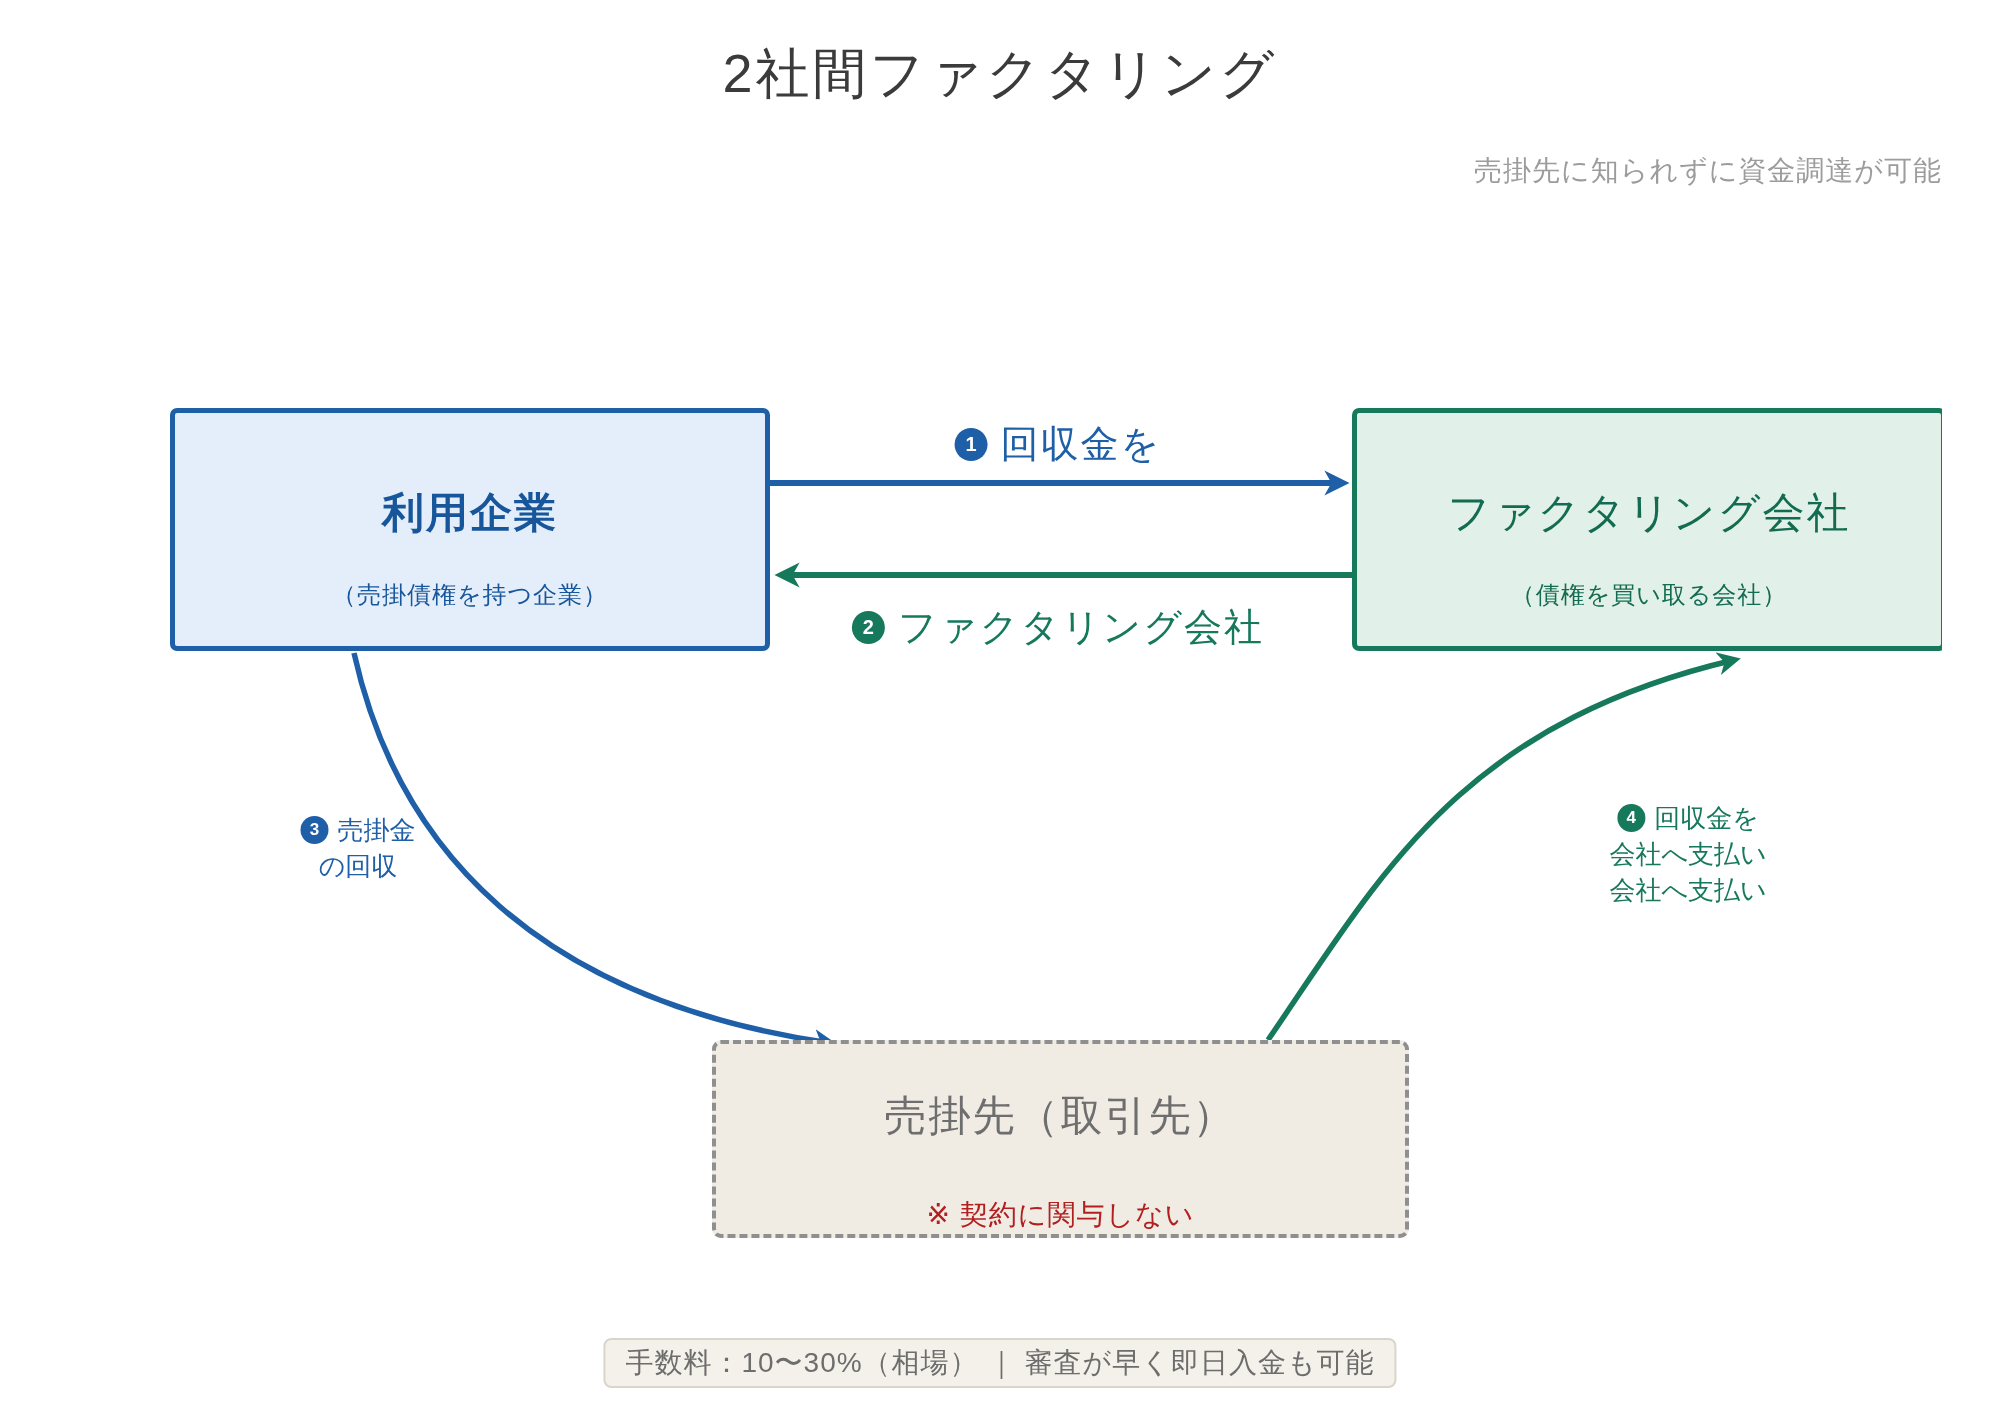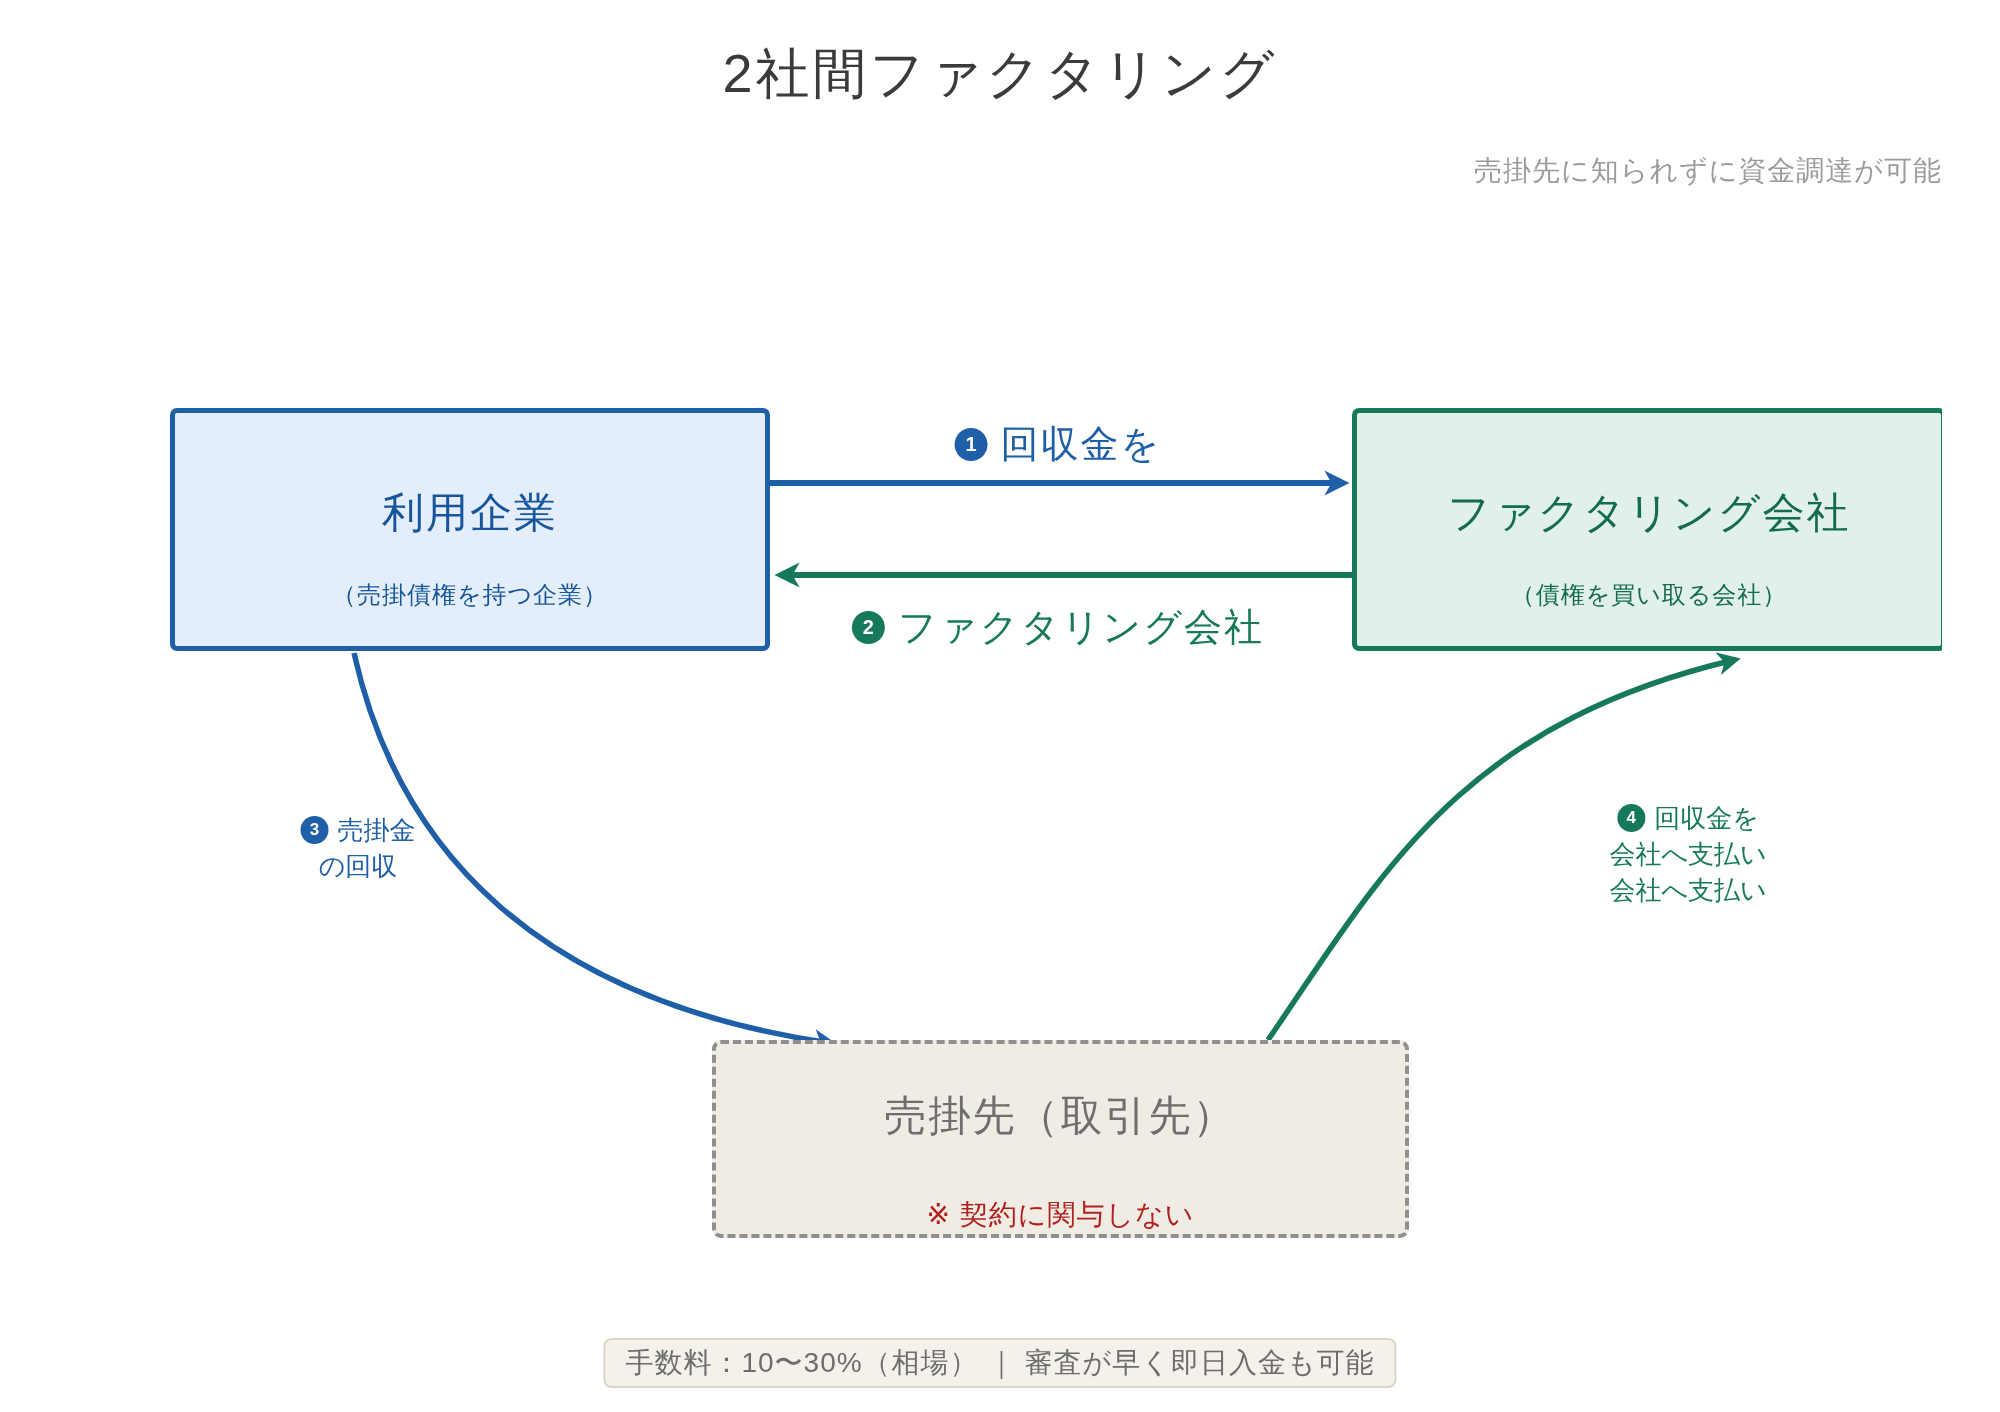--- a/index.html
+++ b/index.html
@@ -19,21 +19,21 @@
   .fill-blue{fill:var(--blue);}
   .fill-green{fill:var(--green);}
 
   
   .node{position:absolute;border-radius:7px;box-sizing:border-box;}
   .node .node-title{position:absolute;left:0;width:100%;text-align:center;font-size:42px;letter-spacing:2px;}
   .node .node-sub{position:absolute;left:0;width:100%;text-align:center;font-size:24px;letter-spacing:1px;}
 
   .user-box{left:112px;top:408px;width:600px;height:243px;
     background:var(--blue_fill);border:5px solid var(--blue);}
-  .user-box .node-title{top:72px;color:var(--blue_text);}
+  .user-box .node-title{top:72px;color:var(--blue_text);font-weight:bold;}
   .user-box .node-sub{top:166px;color:var(--blue_text);}
 
   .factor-box{left:1294px;top:408px;width:594px;height:243px;
     background:var(--green_fill);border:5px solid var(--green);}
   .factor-box .node-title{top:72px;color:var(--green_text);}
   .factor-box .node-sub{top:166px;color:var(--green_text);}
 
   .client-box{left:654px;top:1040px;width:697px;height:198px;
     background:var(--client_fill);border:4px dashed var(--client_border);border-radius:9px;}
   .client-box .node-title{top:44px;color:var(--client_text);}

